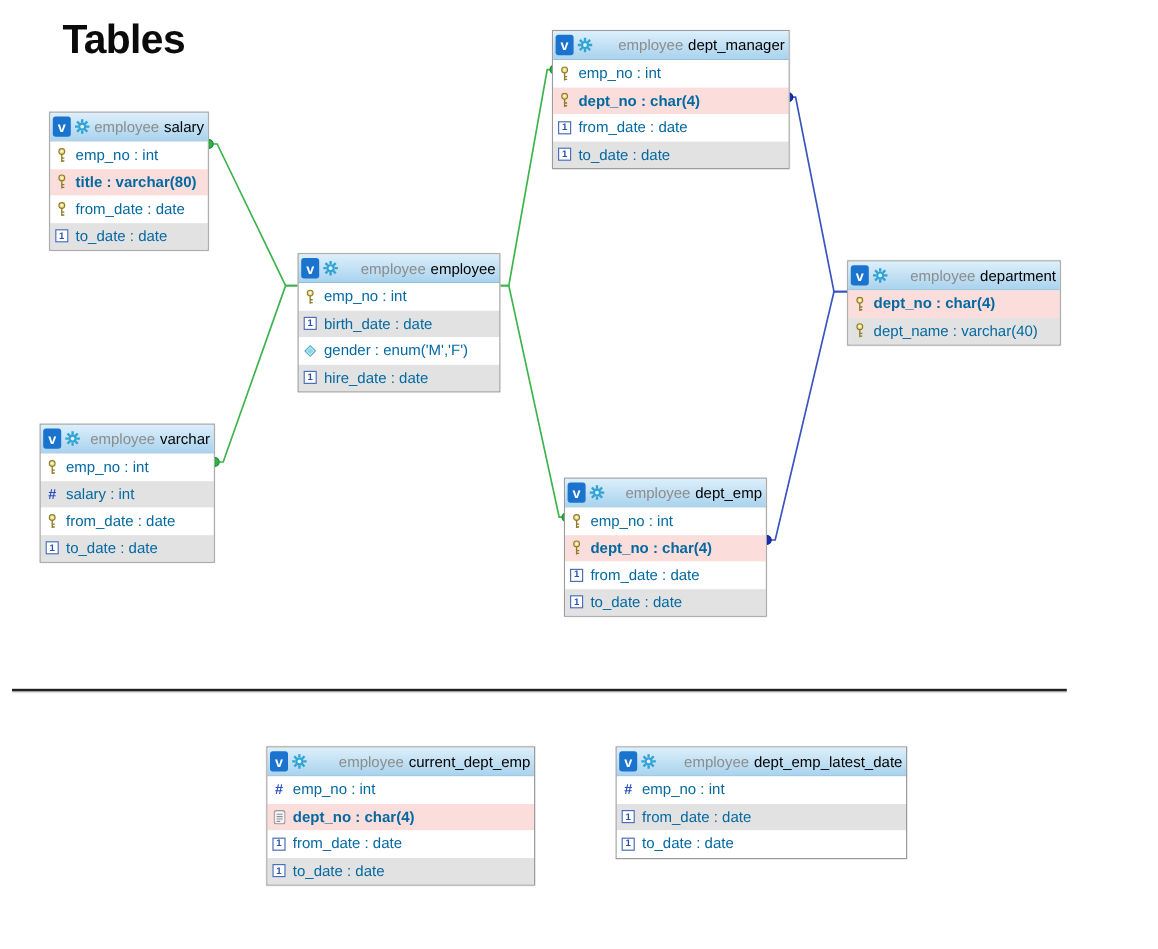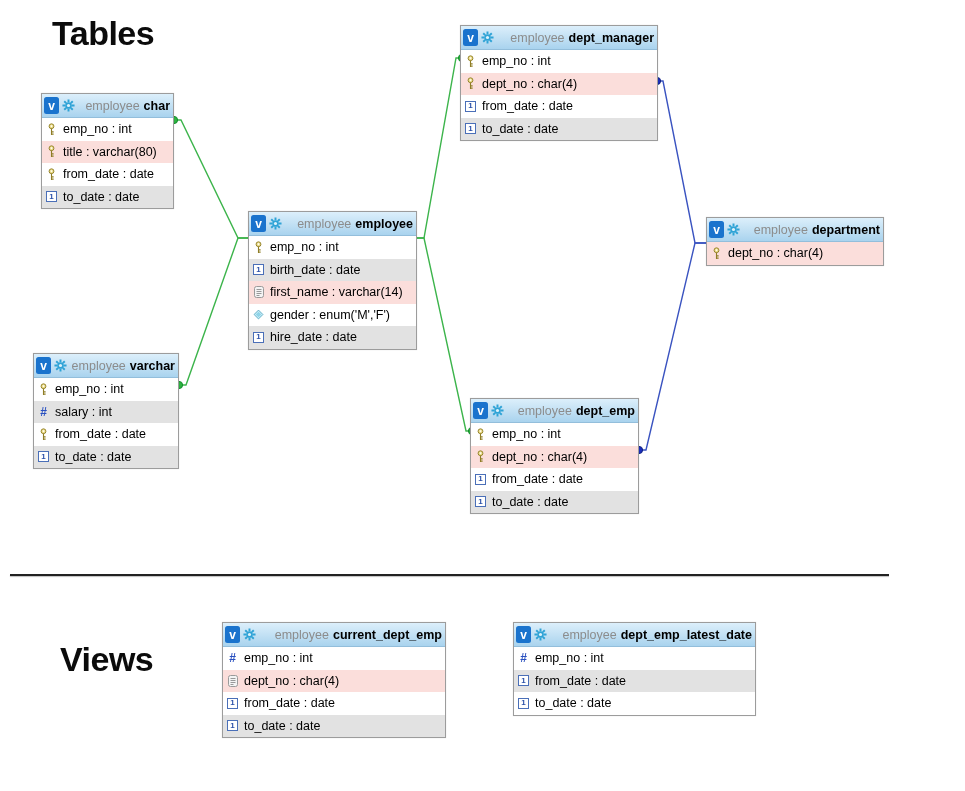--- a/index.html
+++ b/index.html
@@ -29,43 +29,42 @@
     background:linear-gradient(#dceffb 0%, #c3e1f4 50%, #a9d3ee 100%);
     border-bottom:1px solid #93bedb;
   }
   .vbadge {
     width:15px; height:17px; flex:0 0 15px; background:#1a73cd; border-radius:2.5px;
     color:#fff; font-weight:bold; font-size:12px; display:flex;
     align-items:center; justify-content:center; line-height:1;
   }
   .gearwrap { margin-left:3px; display:flex; align-items:center; }
   .hdr .schema { margin-left:auto; color:#8c8c8c; }
-  .hdr .tname  { font-weight:bold; color:#000; margin-left:4px; }
+  .hdr .tname  { font-weight:normal; color:#000; margin-left:4px; }
   .row {
     height:22.5px; display:flex; align-items:center; gap:5px;
     padding-left:3px; background:#ffffff; white-space:nowrap;
   }
   .row.gray { background:#e2e2e2; }
-  .row.pink { background:#fbdedb; }
+  .row.pink { background:#fbdedb;font-weight:bold; }
   .icn { flex:0 0 13px; width:13px; display:flex; align-items:center; justify-content:center; }
   .date-icn {
     width:11px; height:11px; box-sizing:border-box; border:1px solid #4a6fb8;
     background:#fff; color:#2a50a8; font-size:8px; font-weight:bold;
     display:flex; align-items:center; justify-content:center; line-height:1;
   }
   .num-icn { color:#2950c0; font-weight:bold; font-size:12px; line-height:1; }
-  .lbl { color:#000000; }
+  .lbl { color:#0369a1; }
 </style>
 </head>
 <body>
 
 <div class="canvas">
 
   <div id="heading-tables" class="section-heading">Tables</div>
-  <div id="heading-views" class="section-heading">Views</div>
   <div class="divider"></div>
 
   <svg class="relations" width="965" height="791">
     <g fill="none" stroke="#3cb44b" stroke-width="1.4">
       <path d="M174,120 L181,120 L238,238 L248,238"></path>
       <path d="M179,385 L186,385 L238,238 L248,238"></path>
       <path d="M415,238 L424,238 L456,58 L462,58"></path>
       <path d="M415,238 L424,238 L466,431 L472,431"></path>
     </g>
     <g fill="none" stroke="#3a53c0" stroke-width="1.4">
@@ -88,21 +87,21 @@
       <span class="gearwrap">
           <svg width="13" height="13" viewBox="0 0 14 14">
             <g stroke="#2fa3d6" stroke-width="2.1">
               <path d="M7 .5v3 M7 10.5v3 M.5 7h3 M10.5 7h3 M2.4 2.4l2.1 2.1 M9.5 9.5l2.1 2.1 M11.6 2.4L9.5 4.5 M4.5 9.5l-2.1 2.1"></path>
             </g>
             <circle cx="7" cy="7" r="3.6" fill="#2fa3d6"></circle>
             <circle cx="7" cy="7" r="1.7" fill="#dff2fb"></circle>
           </svg>
         </span>
       <span class="schema">employee</span>
-      <span class="tname">char</span>
+      <span class="tname">salary</span>
     </div>
     <div class="row">
         <span class="icn">
           <svg width="9" height="13" viewBox="0 0 9 14">
             <circle cx="4.5" cy="3.5" r="2.6" fill="#efe08e" stroke="#8f7d25"></circle>
             <circle cx="4.5" cy="3.3" r="0.9" fill="#fff"></circle>
             <path d="M4.5 6v7 M4.5 9.5h2.3 M4.5 12h2.3" stroke="#8f7d25" stroke-width="1.2" fill="none"></path>
           </svg>
         </span>
         <span class="lbl">emp_no : int</span>
@@ -158,284 +157,285 @@
             <path d="M4.5 6v7 M4.5 9.5h2.3 M4.5 12h2.3" stroke="#8f7d25" stroke-width="1.2" fill="none"></path>
           </svg>
         </span>
         <span class="lbl">emp_no : int</span>
       </div>
     <div class="row gray">
         <span class="icn">
           <span class="date-icn">1</span>
         </span>
         <span class="lbl">birth_date : date</span>
+      </div>
+    <div class="row">
+        <span class="icn">
+          <svg width="11" height="11" viewBox="0 0 12 12">
+            <path d="M6 1.2 L10.8 6 L6 10.8 L1.2 6 Z" fill="#cdeef7" stroke="#55aac4"></path>
+            <path d="M6 3 L9 6 L6 9 L3 6 Z" fill="#8fd4e8"></path>
+          </svg>
+        </span>
+        <span class="lbl">gender : enum('M','F')</span>
+      </div>
+    <div class="row gray">
+        <span class="icn">
+          <span class="date-icn">1</span>
+        </span>
+        <span class="lbl">hire_date : date</span>
+      </div>
+  </div>
+
+  <div class="db-table" style="left:33px;top:353px;width:144px">
+    <div class="hdr">
+      <span class="vbadge">v</span>
+      <span class="gearwrap">
+          <svg width="13" height="13" viewBox="0 0 14 14">
+            <g stroke="#2fa3d6" stroke-width="2.1">
+              <path d="M7 .5v3 M7 10.5v3 M.5 7h3 M10.5 7h3 M2.4 2.4l2.1 2.1 M9.5 9.5l2.1 2.1 M11.6 2.4L9.5 4.5 M4.5 9.5l-2.1 2.1"></path>
+            </g>
+            <circle cx="7" cy="7" r="3.6" fill="#2fa3d6"></circle>
+            <circle cx="7" cy="7" r="1.7" fill="#dff2fb"></circle>
+          </svg>
+        </span>
+      <span class="schema">employee</span>
+      <span class="tname">varchar</span>
+    </div>
+    <div class="row">
+        <span class="icn">
+          <svg width="9" height="13" viewBox="0 0 9 14">
+            <circle cx="4.5" cy="3.5" r="2.6" fill="#efe08e" stroke="#8f7d25"></circle>
+            <circle cx="4.5" cy="3.3" r="0.9" fill="#fff"></circle>
+            <path d="M4.5 6v7 M4.5 9.5h2.3 M4.5 12h2.3" stroke="#8f7d25" stroke-width="1.2" fill="none"></path>
+          </svg>
+        </span>
+        <span class="lbl">emp_no : int</span>
+      </div>
+    <div class="row gray">
+        <span class="icn">
+          <span class="num-icn">#</span>
+        </span>
+        <span class="lbl">salary : int</span>
+      </div>
+    <div class="row">
+        <span class="icn">
+          <svg width="9" height="13" viewBox="0 0 9 14">
+            <circle cx="4.5" cy="3.5" r="2.6" fill="#efe08e" stroke="#8f7d25"></circle>
+            <circle cx="4.5" cy="3.3" r="0.9" fill="#fff"></circle>
+            <path d="M4.5 6v7 M4.5 9.5h2.3 M4.5 12h2.3" stroke="#8f7d25" stroke-width="1.2" fill="none"></path>
+          </svg>
+        </span>
+        <span class="lbl">from_date : date</span>
+      </div>
+    <div class="row gray">
+        <span class="icn">
+          <span class="date-icn">1</span>
+        </span>
+        <span class="lbl">to_date : date</span>
+      </div>
+  </div>
+
+  <div class="db-table" style="left:460px;top:25px;width:196px">
+    <div class="hdr">
+      <span class="vbadge">v</span>
+      <span class="gearwrap">
+          <svg width="13" height="13" viewBox="0 0 14 14">
+            <g stroke="#2fa3d6" stroke-width="2.1">
+              <path d="M7 .5v3 M7 10.5v3 M.5 7h3 M10.5 7h3 M2.4 2.4l2.1 2.1 M9.5 9.5l2.1 2.1 M11.6 2.4L9.5 4.5 M4.5 9.5l-2.1 2.1"></path>
+            </g>
+            <circle cx="7" cy="7" r="3.6" fill="#2fa3d6"></circle>
+            <circle cx="7" cy="7" r="1.7" fill="#dff2fb"></circle>
+          </svg>
+        </span>
+      <span class="schema">employee</span>
+      <span class="tname">dept_manager</span>
+    </div>
+    <div class="row">
+        <span class="icn">
+          <svg width="9" height="13" viewBox="0 0 9 14">
+            <circle cx="4.5" cy="3.5" r="2.6" fill="#efe08e" stroke="#8f7d25"></circle>
+            <circle cx="4.5" cy="3.3" r="0.9" fill="#fff"></circle>
+            <path d="M4.5 6v7 M4.5 9.5h2.3 M4.5 12h2.3" stroke="#8f7d25" stroke-width="1.2" fill="none"></path>
+          </svg>
+        </span>
+        <span class="lbl">emp_no : int</span>
+      </div>
+    <div class="row pink">
+        <span class="icn">
+          <svg width="9" height="13" viewBox="0 0 9 14">
+            <circle cx="4.5" cy="3.5" r="2.6" fill="#efe08e" stroke="#8f7d25"></circle>
+            <circle cx="4.5" cy="3.3" r="0.9" fill="#fff"></circle>
+            <path d="M4.5 6v7 M4.5 9.5h2.3 M4.5 12h2.3" stroke="#8f7d25" stroke-width="1.2" fill="none"></path>
+          </svg>
+        </span>
+        <span class="lbl">dept_no : char(4)</span>
+      </div>
+    <div class="row">
+        <span class="icn">
+          <span class="date-icn">1</span>
+        </span>
+        <span class="lbl">from_date : date</span>
+      </div>
+    <div class="row gray">
+        <span class="icn">
+          <span class="date-icn">1</span>
+        </span>
+        <span class="lbl">to_date : date</span>
+      </div>
+  </div>
+
+  <div class="db-table" style="left:470px;top:398px;width:167px">
+    <div class="hdr">
+      <span class="vbadge">v</span>
+      <span class="gearwrap">
+          <svg width="13" height="13" viewBox="0 0 14 14">
+            <g stroke="#2fa3d6" stroke-width="2.1">
+              <path d="M7 .5v3 M7 10.5v3 M.5 7h3 M10.5 7h3 M2.4 2.4l2.1 2.1 M9.5 9.5l2.1 2.1 M11.6 2.4L9.5 4.5 M4.5 9.5l-2.1 2.1"></path>
+            </g>
+            <circle cx="7" cy="7" r="3.6" fill="#2fa3d6"></circle>
+            <circle cx="7" cy="7" r="1.7" fill="#dff2fb"></circle>
+          </svg>
+        </span>
+      <span class="schema">employee</span>
+      <span class="tname">dept_emp</span>
+    </div>
+    <div class="row">
+        <span class="icn">
+          <svg width="9" height="13" viewBox="0 0 9 14">
+            <circle cx="4.5" cy="3.5" r="2.6" fill="#efe08e" stroke="#8f7d25"></circle>
+            <circle cx="4.5" cy="3.3" r="0.9" fill="#fff"></circle>
+            <path d="M4.5 6v7 M4.5 9.5h2.3 M4.5 12h2.3" stroke="#8f7d25" stroke-width="1.2" fill="none"></path>
+          </svg>
+        </span>
+        <span class="lbl">emp_no : int</span>
+      </div>
+    <div class="row pink">
+        <span class="icn">
+          <svg width="9" height="13" viewBox="0 0 9 14">
+            <circle cx="4.5" cy="3.5" r="2.6" fill="#efe08e" stroke="#8f7d25"></circle>
+            <circle cx="4.5" cy="3.3" r="0.9" fill="#fff"></circle>
+            <path d="M4.5 6v7 M4.5 9.5h2.3 M4.5 12h2.3" stroke="#8f7d25" stroke-width="1.2" fill="none"></path>
+          </svg>
+        </span>
+        <span class="lbl">dept_no : char(4)</span>
+      </div>
+    <div class="row">
+        <span class="icn">
+          <span class="date-icn">1</span>
+        </span>
+        <span class="lbl">from_date : date</span>
+      </div>
+    <div class="row gray">
+        <span class="icn">
+          <span class="date-icn">1</span>
+        </span>
+        <span class="lbl">to_date : date</span>
+      </div>
+  </div>
+
+  <div class="db-table" style="left:706px;top:217px;width:176px">
+    <div class="hdr">
+      <span class="vbadge">v</span>
+      <span class="gearwrap">
+          <svg width="13" height="13" viewBox="0 0 14 14">
+            <g stroke="#2fa3d6" stroke-width="2.1">
+              <path d="M7 .5v3 M7 10.5v3 M.5 7h3 M10.5 7h3 M2.4 2.4l2.1 2.1 M9.5 9.5l2.1 2.1 M11.6 2.4L9.5 4.5 M4.5 9.5l-2.1 2.1"></path>
+            </g>
+            <circle cx="7" cy="7" r="3.6" fill="#2fa3d6"></circle>
+            <circle cx="7" cy="7" r="1.7" fill="#dff2fb"></circle>
+          </svg>
+        </span>
+      <span class="schema">employee</span>
+      <span class="tname">department</span>
+    </div>
+    <div class="row pink">
+        <span class="icn">
+          <svg width="9" height="13" viewBox="0 0 9 14">
+            <circle cx="4.5" cy="3.5" r="2.6" fill="#efe08e" stroke="#8f7d25"></circle>
+            <circle cx="4.5" cy="3.3" r="0.9" fill="#fff"></circle>
+            <path d="M4.5 6v7 M4.5 9.5h2.3 M4.5 12h2.3" stroke="#8f7d25" stroke-width="1.2" fill="none"></path>
+          </svg>
+        </span>
+        <span class="lbl">dept_no : char(4)</span>
+      </div>
+    <div class="row gray">
+        <span class="icn">
+          <svg width="9" height="13" viewBox="0 0 9 14">
+            <circle cx="4.5" cy="3.5" r="2.6" fill="#efe08e" stroke="#8f7d25"></circle>
+            <circle cx="4.5" cy="3.3" r="0.9" fill="#fff"></circle>
+            <path d="M4.5 6v7 M4.5 9.5h2.3 M4.5 12h2.3" stroke="#8f7d25" stroke-width="1.2" fill="none"></path>
+          </svg>
+        </span>
+        <span class="lbl">dept_name : varchar(40)</span>
+      </div>
+  </div>
+
+  <div class="db-table" style="left:222px;top:622px;width:222px">
+    <div class="hdr">
+      <span class="vbadge">v</span>
+      <span class="gearwrap">
+          <svg width="13" height="13" viewBox="0 0 14 14">
+            <g stroke="#2fa3d6" stroke-width="2.1">
+              <path d="M7 .5v3 M7 10.5v3 M.5 7h3 M10.5 7h3 M2.4 2.4l2.1 2.1 M9.5 9.5l2.1 2.1 M11.6 2.4L9.5 4.5 M4.5 9.5l-2.1 2.1"></path>
+            </g>
+            <circle cx="7" cy="7" r="3.6" fill="#2fa3d6"></circle>
+            <circle cx="7" cy="7" r="1.7" fill="#dff2fb"></circle>
+          </svg>
+        </span>
+      <span class="schema">employee</span>
+      <span class="tname">current_dept_emp</span>
+    </div>
+    <div class="row">
+        <span class="icn">
+          <span class="num-icn">#</span>
+        </span>
+        <span class="lbl">emp_no : int</span>
       </div>
     <div class="row pink">
         <span class="icn">
           <svg width="10" height="12" viewBox="0 0 10 12">
             <rect x="0.5" y="0.5" width="9" height="11" rx="2" fill="#f4f4f4" stroke="#9a9a9a"></rect>
             <path d="M2.5 3.5h5 M2.5 5.5h5 M2.5 7.5h5 M2.5 9.5h3" stroke="#8f8f8f" stroke-width="0.9" fill="none"></path>
           </svg>
         </span>
-        <span class="lbl">first_name : varchar(14)</span>
-      </div>
-    <div class="row">
-        <span class="icn">
-          <svg width="11" height="11" viewBox="0 0 12 12">
-            <path d="M6 1.2 L10.8 6 L6 10.8 L1.2 6 Z" fill="#cdeef7" stroke="#55aac4"></path>
-            <path d="M6 3 L9 6 L6 9 L3 6 Z" fill="#8fd4e8"></path>
-          </svg>
-        </span>
-        <span class="lbl">gender : enum('M','F')</span>
-      </div>
-    <div class="row gray">
-        <span class="icn">
-          <span class="date-icn">1</span>
-        </span>
-        <span class="lbl">hire_date : date</span>
-      </div>
-  </div>
-
-  <div class="db-table" style="left:33px;top:353px;width:144px">
-    <div class="hdr">
-      <span class="vbadge">v</span>
-      <span class="gearwrap">
-          <svg width="13" height="13" viewBox="0 0 14 14">
-            <g stroke="#2fa3d6" stroke-width="2.1">
-              <path d="M7 .5v3 M7 10.5v3 M.5 7h3 M10.5 7h3 M2.4 2.4l2.1 2.1 M9.5 9.5l2.1 2.1 M11.6 2.4L9.5 4.5 M4.5 9.5l-2.1 2.1"></path>
-            </g>
-            <circle cx="7" cy="7" r="3.6" fill="#2fa3d6"></circle>
-            <circle cx="7" cy="7" r="1.7" fill="#dff2fb"></circle>
-          </svg>
-        </span>
-      <span class="schema">employee</span>
-      <span class="tname">varchar</span>
-    </div>
-    <div class="row">
-        <span class="icn">
-          <svg width="9" height="13" viewBox="0 0 9 14">
-            <circle cx="4.5" cy="3.5" r="2.6" fill="#efe08e" stroke="#8f7d25"></circle>
-            <circle cx="4.5" cy="3.3" r="0.9" fill="#fff"></circle>
-            <path d="M4.5 6v7 M4.5 9.5h2.3 M4.5 12h2.3" stroke="#8f7d25" stroke-width="1.2" fill="none"></path>
-          </svg>
-        </span>
-        <span class="lbl">emp_no : int</span>
-      </div>
-    <div class="row gray">
+        <span class="lbl">dept_no : char(4)</span>
+      </div>
+    <div class="row">
+        <span class="icn">
+          <span class="date-icn">1</span>
+        </span>
+        <span class="lbl">from_date : date</span>
+      </div>
+    <div class="row gray">
+        <span class="icn">
+          <span class="date-icn">1</span>
+        </span>
+        <span class="lbl">to_date : date</span>
+      </div>
+  </div>
+
+  <div class="db-table" style="left:513px;top:622px;width:241px">
+    <div class="hdr">
+      <span class="vbadge">v</span>
+      <span class="gearwrap">
+          <svg width="13" height="13" viewBox="0 0 14 14">
+            <g stroke="#2fa3d6" stroke-width="2.1">
+              <path d="M7 .5v3 M7 10.5v3 M.5 7h3 M10.5 7h3 M2.4 2.4l2.1 2.1 M9.5 9.5l2.1 2.1 M11.6 2.4L9.5 4.5 M4.5 9.5l-2.1 2.1"></path>
+            </g>
+            <circle cx="7" cy="7" r="3.6" fill="#2fa3d6"></circle>
+            <circle cx="7" cy="7" r="1.7" fill="#dff2fb"></circle>
+          </svg>
+        </span>
+      <span class="schema">employee</span>
+      <span class="tname">dept_emp_latest_date</span>
+    </div>
+    <div class="row">
         <span class="icn">
           <span class="num-icn">#</span>
         </span>
-        <span class="lbl">salary : int</span>
-      </div>
-    <div class="row">
-        <span class="icn">
-          <svg width="9" height="13" viewBox="0 0 9 14">
-            <circle cx="4.5" cy="3.5" r="2.6" fill="#efe08e" stroke="#8f7d25"></circle>
-            <circle cx="4.5" cy="3.3" r="0.9" fill="#fff"></circle>
-            <path d="M4.5 6v7 M4.5 9.5h2.3 M4.5 12h2.3" stroke="#8f7d25" stroke-width="1.2" fill="none"></path>
-          </svg>
-        </span>
-        <span class="lbl">from_date : date</span>
-      </div>
-    <div class="row gray">
-        <span class="icn">
-          <span class="date-icn">1</span>
-        </span>
-        <span class="lbl">to_date : date</span>
-      </div>
-  </div>
-
-  <div class="db-table" style="left:460px;top:25px;width:196px">
-    <div class="hdr">
-      <span class="vbadge">v</span>
-      <span class="gearwrap">
-          <svg width="13" height="13" viewBox="0 0 14 14">
-            <g stroke="#2fa3d6" stroke-width="2.1">
-              <path d="M7 .5v3 M7 10.5v3 M.5 7h3 M10.5 7h3 M2.4 2.4l2.1 2.1 M9.5 9.5l2.1 2.1 M11.6 2.4L9.5 4.5 M4.5 9.5l-2.1 2.1"></path>
-            </g>
-            <circle cx="7" cy="7" r="3.6" fill="#2fa3d6"></circle>
-            <circle cx="7" cy="7" r="1.7" fill="#dff2fb"></circle>
-          </svg>
-        </span>
-      <span class="schema">employee</span>
-      <span class="tname">dept_manager</span>
-    </div>
-    <div class="row">
-        <span class="icn">
-          <svg width="9" height="13" viewBox="0 0 9 14">
-            <circle cx="4.5" cy="3.5" r="2.6" fill="#efe08e" stroke="#8f7d25"></circle>
-            <circle cx="4.5" cy="3.3" r="0.9" fill="#fff"></circle>
-            <path d="M4.5 6v7 M4.5 9.5h2.3 M4.5 12h2.3" stroke="#8f7d25" stroke-width="1.2" fill="none"></path>
-          </svg>
-        </span>
-        <span class="lbl">emp_no : int</span>
-      </div>
-    <div class="row pink">
-        <span class="icn">
-          <svg width="9" height="13" viewBox="0 0 9 14">
-            <circle cx="4.5" cy="3.5" r="2.6" fill="#efe08e" stroke="#8f7d25"></circle>
-            <circle cx="4.5" cy="3.3" r="0.9" fill="#fff"></circle>
-            <path d="M4.5 6v7 M4.5 9.5h2.3 M4.5 12h2.3" stroke="#8f7d25" stroke-width="1.2" fill="none"></path>
-          </svg>
-        </span>
-        <span class="lbl">dept_no : char(4)</span>
-      </div>
-    <div class="row">
-        <span class="icn">
-          <span class="date-icn">1</span>
-        </span>
-        <span class="lbl">from_date : date</span>
-      </div>
-    <div class="row gray">
-        <span class="icn">
-          <span class="date-icn">1</span>
-        </span>
-        <span class="lbl">to_date : date</span>
-      </div>
-  </div>
-
-  <div class="db-table" style="left:470px;top:398px;width:167px">
-    <div class="hdr">
-      <span class="vbadge">v</span>
-      <span class="gearwrap">
-          <svg width="13" height="13" viewBox="0 0 14 14">
-            <g stroke="#2fa3d6" stroke-width="2.1">
-              <path d="M7 .5v3 M7 10.5v3 M.5 7h3 M10.5 7h3 M2.4 2.4l2.1 2.1 M9.5 9.5l2.1 2.1 M11.6 2.4L9.5 4.5 M4.5 9.5l-2.1 2.1"></path>
-            </g>
-            <circle cx="7" cy="7" r="3.6" fill="#2fa3d6"></circle>
-            <circle cx="7" cy="7" r="1.7" fill="#dff2fb"></circle>
-          </svg>
-        </span>
-      <span class="schema">employee</span>
-      <span class="tname">dept_emp</span>
-    </div>
-    <div class="row">
-        <span class="icn">
-          <svg width="9" height="13" viewBox="0 0 9 14">
-            <circle cx="4.5" cy="3.5" r="2.6" fill="#efe08e" stroke="#8f7d25"></circle>
-            <circle cx="4.5" cy="3.3" r="0.9" fill="#fff"></circle>
-            <path d="M4.5 6v7 M4.5 9.5h2.3 M4.5 12h2.3" stroke="#8f7d25" stroke-width="1.2" fill="none"></path>
-          </svg>
-        </span>
-        <span class="lbl">emp_no : int</span>
-      </div>
-    <div class="row pink">
-        <span class="icn">
-          <svg width="9" height="13" viewBox="0 0 9 14">
-            <circle cx="4.5" cy="3.5" r="2.6" fill="#efe08e" stroke="#8f7d25"></circle>
-            <circle cx="4.5" cy="3.3" r="0.9" fill="#fff"></circle>
-            <path d="M4.5 6v7 M4.5 9.5h2.3 M4.5 12h2.3" stroke="#8f7d25" stroke-width="1.2" fill="none"></path>
-          </svg>
-        </span>
-        <span class="lbl">dept_no : char(4)</span>
-      </div>
-    <div class="row">
-        <span class="icn">
-          <span class="date-icn">1</span>
-        </span>
-        <span class="lbl">from_date : date</span>
-      </div>
-    <div class="row gray">
-        <span class="icn">
-          <span class="date-icn">1</span>
-        </span>
-        <span class="lbl">to_date : date</span>
-      </div>
-  </div>
-
-  <div class="db-table" style="left:706px;top:217px;width:176px">
-    <div class="hdr">
-      <span class="vbadge">v</span>
-      <span class="gearwrap">
-          <svg width="13" height="13" viewBox="0 0 14 14">
-            <g stroke="#2fa3d6" stroke-width="2.1">
-              <path d="M7 .5v3 M7 10.5v3 M.5 7h3 M10.5 7h3 M2.4 2.4l2.1 2.1 M9.5 9.5l2.1 2.1 M11.6 2.4L9.5 4.5 M4.5 9.5l-2.1 2.1"></path>
-            </g>
-            <circle cx="7" cy="7" r="3.6" fill="#2fa3d6"></circle>
-            <circle cx="7" cy="7" r="1.7" fill="#dff2fb"></circle>
-          </svg>
-        </span>
-      <span class="schema">employee</span>
-      <span class="tname">department</span>
-    </div>
-    <div class="row pink">
-        <span class="icn">
-          <svg width="9" height="13" viewBox="0 0 9 14">
-            <circle cx="4.5" cy="3.5" r="2.6" fill="#efe08e" stroke="#8f7d25"></circle>
-            <circle cx="4.5" cy="3.3" r="0.9" fill="#fff"></circle>
-            <path d="M4.5 6v7 M4.5 9.5h2.3 M4.5 12h2.3" stroke="#8f7d25" stroke-width="1.2" fill="none"></path>
-          </svg>
-        </span>
-        <span class="lbl">dept_no : char(4)</span>
-      </div>
-  </div>
-
-  <div class="db-table" style="left:222px;top:622px;width:222px">
-    <div class="hdr">
-      <span class="vbadge">v</span>
-      <span class="gearwrap">
-          <svg width="13" height="13" viewBox="0 0 14 14">
-            <g stroke="#2fa3d6" stroke-width="2.1">
-              <path d="M7 .5v3 M7 10.5v3 M.5 7h3 M10.5 7h3 M2.4 2.4l2.1 2.1 M9.5 9.5l2.1 2.1 M11.6 2.4L9.5 4.5 M4.5 9.5l-2.1 2.1"></path>
-            </g>
-            <circle cx="7" cy="7" r="3.6" fill="#2fa3d6"></circle>
-            <circle cx="7" cy="7" r="1.7" fill="#dff2fb"></circle>
-          </svg>
-        </span>
-      <span class="schema">employee</span>
-      <span class="tname">current_dept_emp</span>
-    </div>
-    <div class="row">
-        <span class="icn">
-          <span class="num-icn">#</span>
-        </span>
-        <span class="lbl">emp_no : int</span>
-      </div>
-    <div class="row pink">
-        <span class="icn">
-          <svg width="10" height="12" viewBox="0 0 10 12">
-            <rect x="0.5" y="0.5" width="9" height="11" rx="2" fill="#f4f4f4" stroke="#9a9a9a"></rect>
-            <path d="M2.5 3.5h5 M2.5 5.5h5 M2.5 7.5h5 M2.5 9.5h3" stroke="#8f8f8f" stroke-width="0.9" fill="none"></path>
-          </svg>
-        </span>
-        <span class="lbl">dept_no : char(4)</span>
-      </div>
-    <div class="row">
-        <span class="icn">
-          <span class="date-icn">1</span>
-        </span>
-        <span class="lbl">from_date : date</span>
-      </div>
-    <div class="row gray">
-        <span class="icn">
-          <span class="date-icn">1</span>
-        </span>
-        <span class="lbl">to_date : date</span>
-      </div>
-  </div>
-
-  <div class="db-table" style="left:513px;top:622px;width:241px">
-    <div class="hdr">
-      <span class="vbadge">v</span>
-      <span class="gearwrap">
-          <svg width="13" height="13" viewBox="0 0 14 14">
-            <g stroke="#2fa3d6" stroke-width="2.1">
-              <path d="M7 .5v3 M7 10.5v3 M.5 7h3 M10.5 7h3 M2.4 2.4l2.1 2.1 M9.5 9.5l2.1 2.1 M11.6 2.4L9.5 4.5 M4.5 9.5l-2.1 2.1"></path>
-            </g>
-            <circle cx="7" cy="7" r="3.6" fill="#2fa3d6"></circle>
-            <circle cx="7" cy="7" r="1.7" fill="#dff2fb"></circle>
-          </svg>
-        </span>
-      <span class="schema">employee</span>
-      <span class="tname">dept_emp_latest_date</span>
-    </div>
-    <div class="row">
-        <span class="icn">
-          <span class="num-icn">#</span>
-        </span>
         <span class="lbl">emp_no : int</span>
       </div>
     <div class="row gray">
         <span class="icn">
           <span class="date-icn">1</span>
         </span>
         <span class="lbl">from_date : date</span>
       </div>
     <div class="row">
         <span class="icn">

